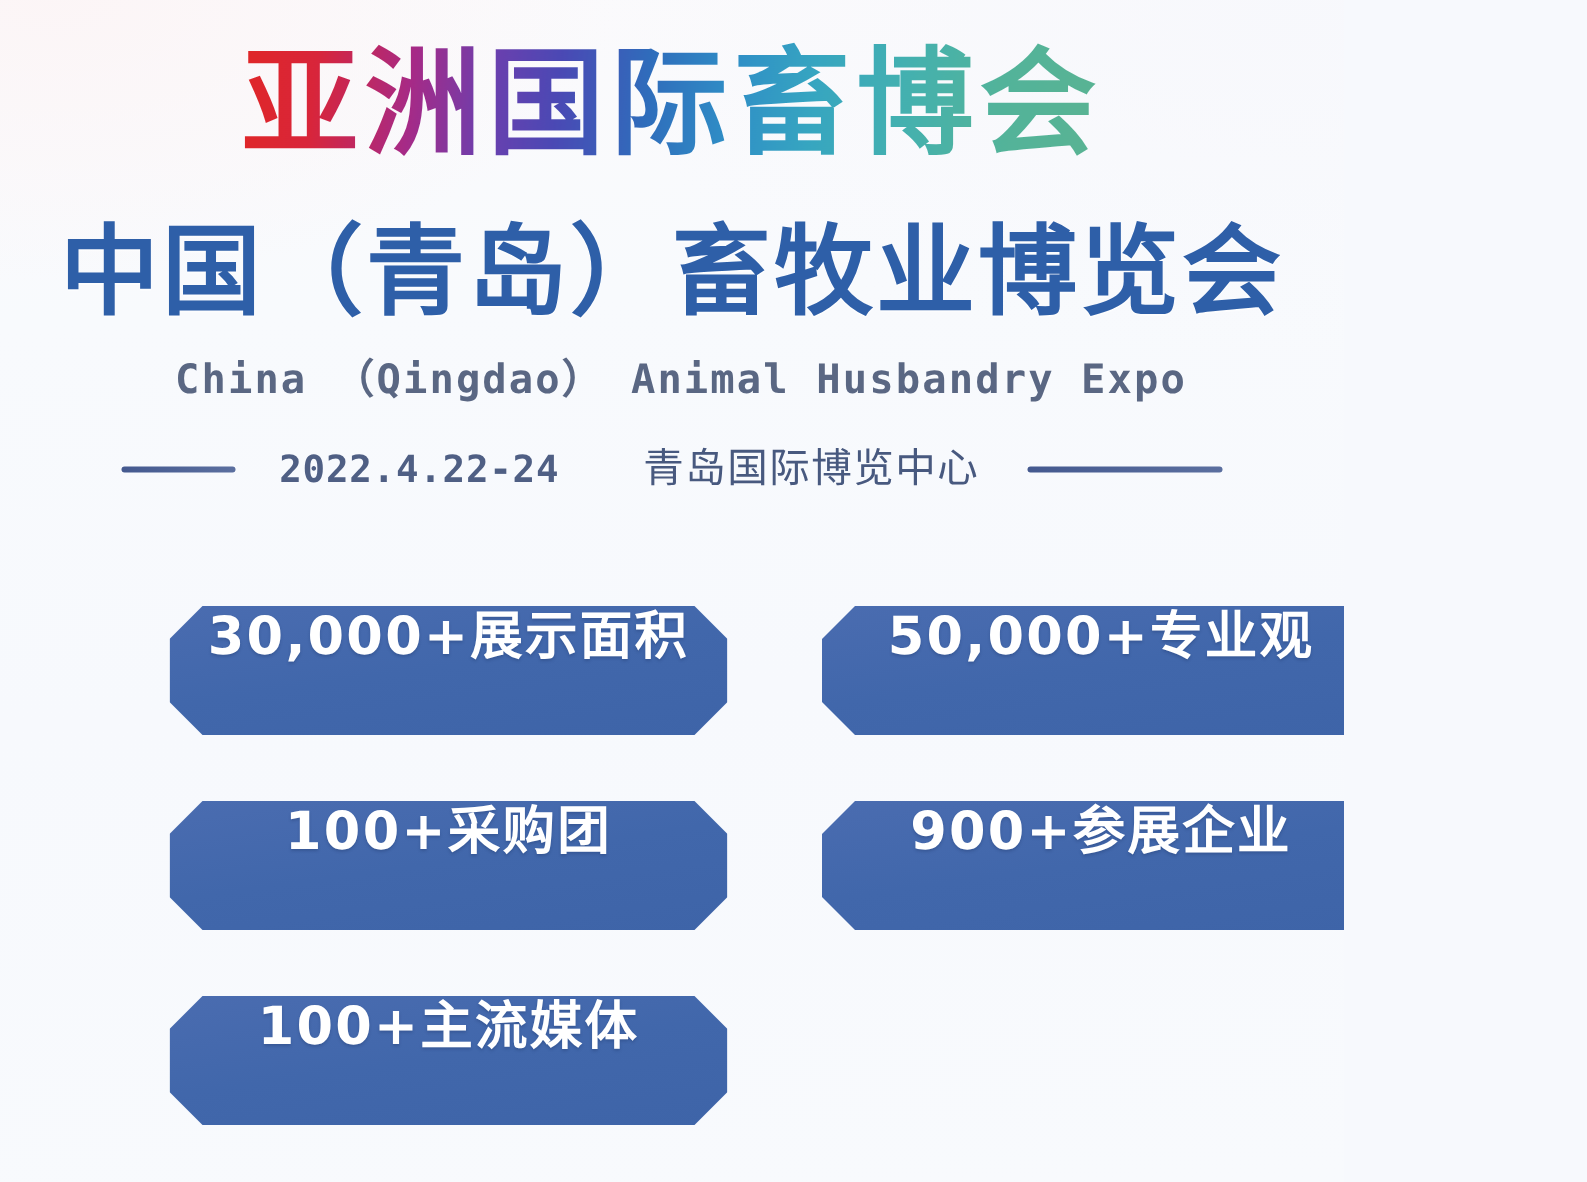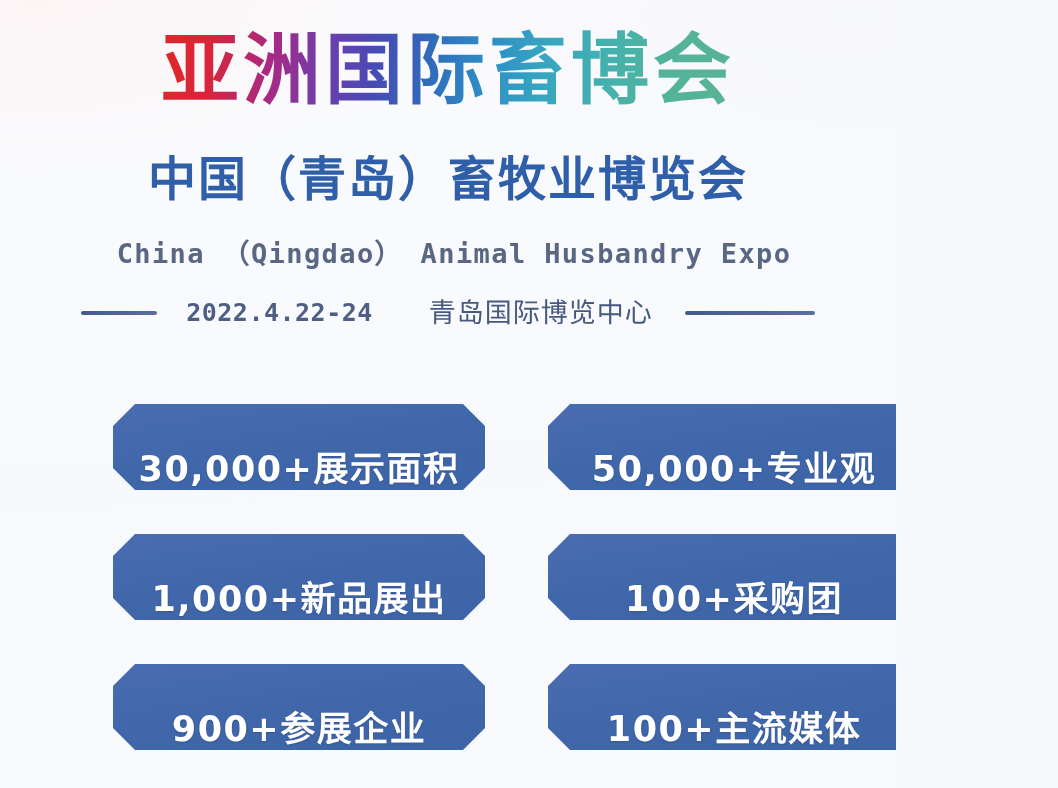--- a/index.html
+++ b/index.html
@@ -62,22 +62,22 @@
     white-space: nowrap;
   }
 
   
   .title-main {
     position: absolute;
     top: 140px;
     left: 0;
     width: 100%;
     text-align: center;
-    font-family: Liberation Mono, monospace;
-    font-size: 48px;
+    font-family: Liberation Serif, serif;
+    font-size: 66px;
     line-height: 86px;
     font-weight: 700;
     color: #2e5fa8;
     letter-spacing: 2px;
     white-space: nowrap;
     text-shadow: 0 1px 0 rgba(255,255,255,0.5);
   }
 
   
   .title-en {
@@ -155,21 +155,21 @@
     position: relative;
     background: linear-gradient(172deg, #4a6cb0 0%, #4167ab 48%, #3e64a8 100%);
     
     clip-path: polygon(
       22px 0%, calc(100% - 22px) 0%,
       100% 22px, 100% calc(100% - 22px),
       calc(100% - 22px) 100%, 22px 100%,
       0% calc(100% - 22px), 0% 22px
     );
     display: flex;
-    align-items: flex-end;
+    align-items: flex-start;
     justify-content: center;
     filter: drop-shadow(0 2px 4px rgba(58,86,140,0.18));
   }
 
   .stat-label {
     font-family: "DejaVu Sans", "Liberation Sans", sans-serif;
     font-size: 35px;
     line-height: 42px;
     font-weight: 700;
     color: #ffffff;
@@ -201,23 +201,20 @@
   <div class="stats-grid">
 
     <div class="stat-badge">
       <span class="stat-label">30,000+展示面积</span>
     </div>
 
     <div class="stat-badge">
       <span class="stat-label">50,000+专业观</span>
     </div>
 
-    <div class="stat-badge">
-      <span class="stat-label">1,000+新品展出</span>
-    </div>
 
     <div class="stat-badge">
       <span class="stat-label">100+采购团</span>
     </div>
 
     <div class="stat-badge">
       <span class="stat-label">900+参展企业</span>
     </div>
 
     <div class="stat-badge">

